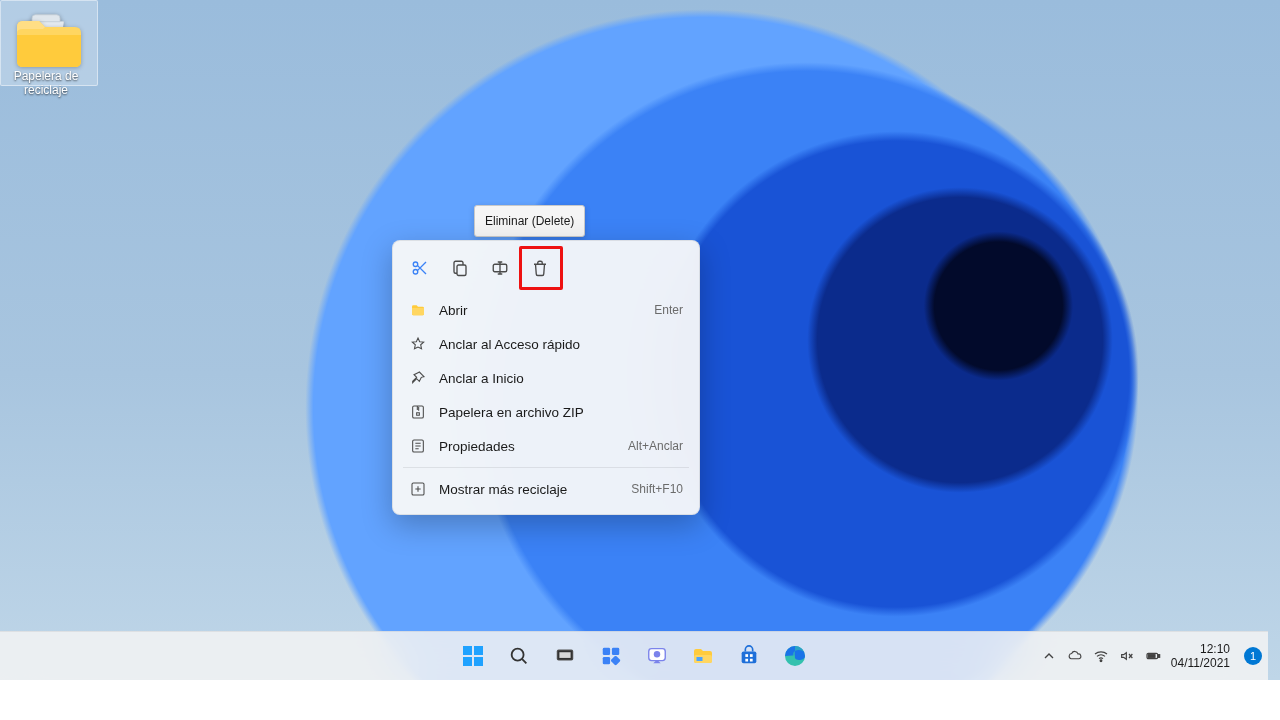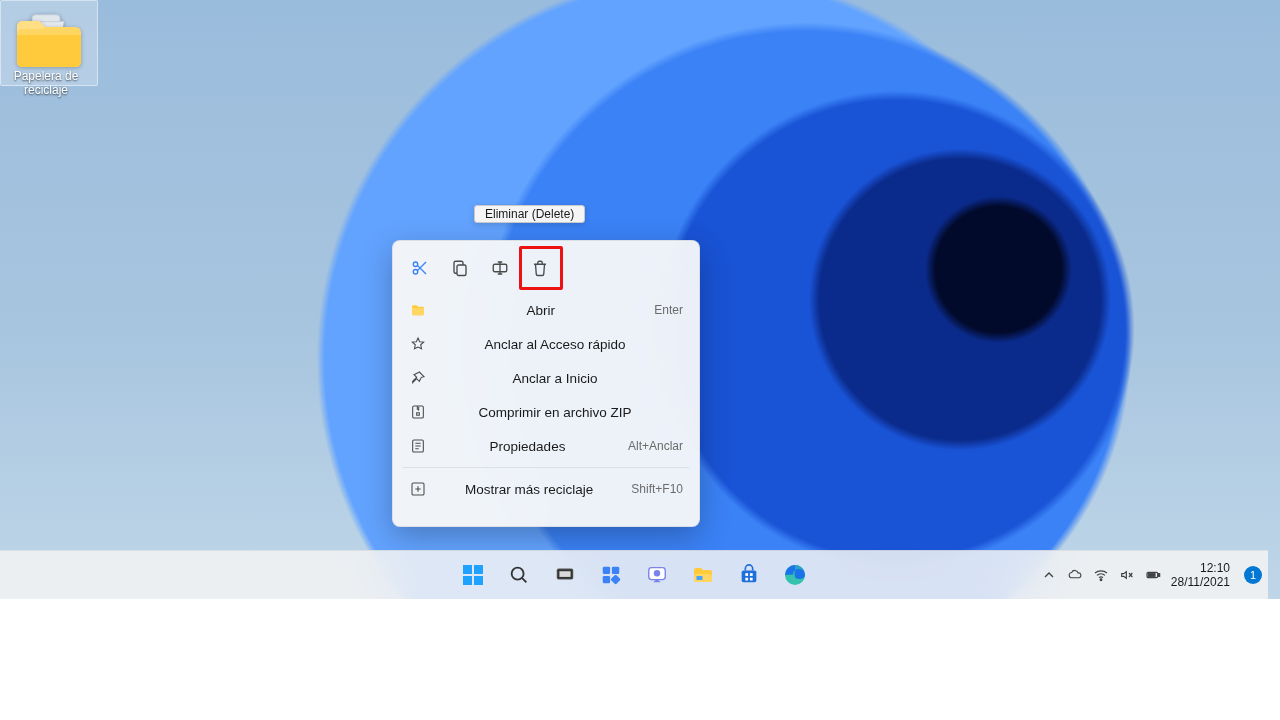--- a/index.html
+++ b/index.html
@@ -1,43 +1,42 @@
 <!DOCTYPE html>
 <html><head>
 <meta charset="utf-8">
 <style>
   html,body{margin:0;padding:0;width:1280px;height:720px;overflow:hidden;font-family:"Segoe UI",sans-serif;font-size:13px;color:#1a1a1a;}
   
   .desktop{
-    position:relative;width:1280px;height:599px;
+    position:relative;width:1280px;height:680px;
     background:
       radial-gradient(circle at 78% 45%, #020a2b 0 6%, transparent 7%),
       radial-gradient(circle at 75% 50%, #0b2b8c 0 14%, transparent 15%),
       radial-gradient(circle at 70% 55%, #1953d6 0 24%, transparent 25%),
       radial-gradient(circle at 63% 58%, #3b82f6 0 36%, transparent 37%),
       radial-gradient(circle at 55% 60%, #62a3ff 0 48%, transparent 49%),
       linear-gradient(180deg,#9abcdc 0%, #a8c5df 55%, #bfd6e8 100%);
   }
   
   .dicon{position:absolute;width:80px;text-align:center;color:#fff;text-shadow:0 1px 2px rgba(0,0,0,.7);}
   .dicon .lbl{font-size:12px;line-height:14px;margin-top:4px;}
   .recycle{left:6px;top:6px;}
   .recycle svg{width:56px;height:56px;filter:drop-shadow(0 1px 2px rgba(0,0,0,.35));}
   .folder-sel{left:296px;top:176px;width:96px;height:84px;background:rgba(255,255,255,.25);border:1px solid rgba(255,255,255,.45);border-radius:2px;display:flex;align-items:center;justify-content:center;}
   .folder-sel svg{width:72px;height:56px;filter:drop-shadow(0 1px 2px rgba(0,0,0,.25));}
   
-  .tooltip{position:absolute;left:474px;top:205px;background:#f5f5f5;border:1px solid #c9c9c9;border-radius:3px;padding:1px 10px;font-size:12px;box-shadow:0 2px 6px rgba(0,0,0,.15);}
+  .tooltip{position:absolute;left:474px;top:205px;background:#f5f5f5;border:1px solid #c9c9c9;border-radius:3px;padding:8px 10px;font-size:12px;box-shadow:0 2px 6px rgba(0,0,0,.15);}
   
   .ctx{
     position:absolute;left:392px;top:240px;width:294px;
     background:rgba(249,249,249,.94);backdrop-filter:blur(20px);
     border:1px solid rgba(0,0,0,.08);border-radius:8px;
     box-shadow:0 10px 30px rgba(0,0,0,.25);
-    padding:6px 6px 20px 6px;
-    text-align:center;
+    padding:6px 6px 8px 6px;
   }
   .ctx-row{display:flex;align-items:center;gap:12px;height:34px;padding:0 10px;border-radius:4px;cursor:default;}
   .ctx-row .ic{width:18px;height:18px;display:flex;align-items:center;justify-content:center;color:#4b4b4b;}
   .ctx-row .txt{flex:1;font-size:13.5px;color:#1a1a1a;}
   .ctx-row .sc{font-size:12px;color:#6b6b6b;}
   .ctx-sep{height:1px;background:rgba(0,0,0,.08);margin:4px 4px;}
   .ctx-top{display:flex;gap:6px;padding:4px 4px 8px 4px;}
   .ctx-top .tbtn{width:34px;height:34px;border-radius:4px;display:flex;align-items:center;justify-content:center;color:#3b3b3b;}
   .hl{position:absolute;border:3px solid #e11;border-radius:2px;pointer-events:none;}
   
@@ -139,21 +138,21 @@
       <span class="txt">Anclar a Inicio</span>
       <span class="sc"></span>
     </div>
     <div class="ctx-row">
       <span class="ic">
           <svg width="16" height="16" viewBox="0 0 24 24" fill="none" stroke="#4b4b4b" stroke-width="1.6">
             <rect x="4" y="3" width="16" height="18" rx="2"></rect>
             <path d="M11 3 v6 M13 4 v6 M10 13 h4 v4 h-4 Z"></path>
           </svg>
         </span>
-      <span class="txt">Comprimir en archivo ZIP</span>
+      <span class="txt">Papelera en archivo ZIP</span>
       <span class="sc"></span>
     </div>
     <div class="ctx-row">
       <span class="ic">
           <svg width="16" height="16" viewBox="0 0 24 24" fill="none" stroke="#4b4b4b" stroke-width="1.6">
             <rect x="4" y="3" width="16" height="18" rx="2"></rect>
             <path d="M8 8 h8 M8 12 h8 M8 16 h5"></path>
           </svg>
         </span>
       <span class="txt">Propiedades</span>
@@ -254,21 +253,21 @@
             <path d="M15 9 l5 6 M20 9 l-5 6"></path>
           </svg>
         <svg viewBox="0 0 24 24" fill="none" stroke="#424242" stroke-width="1.8">
             <rect x="3" y="8" width="16" height="8" rx="2"></rect>
             <rect x="20" y="10" width="2" height="4" fill="#424242"></rect>
             <rect x="5" y="10" width="10" height="4" fill="#424242"></rect>
           </svg>
       </div>
       <div class="clock">
         <div>12:10</div>
-        <div>28/11/2021</div>
+        <div>04/11/2021</div>
       </div>
       <div class="notif">
         <span>1</span>
       </div>
     </div>
   </div>
 
 </div>
 
 </body></html>

